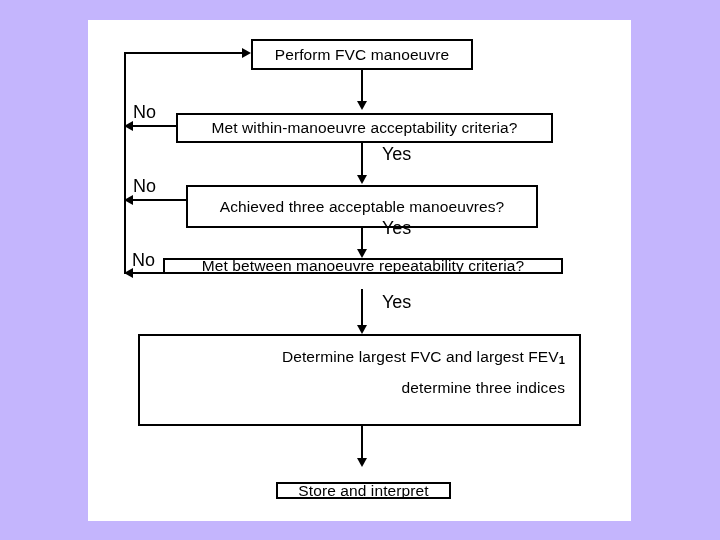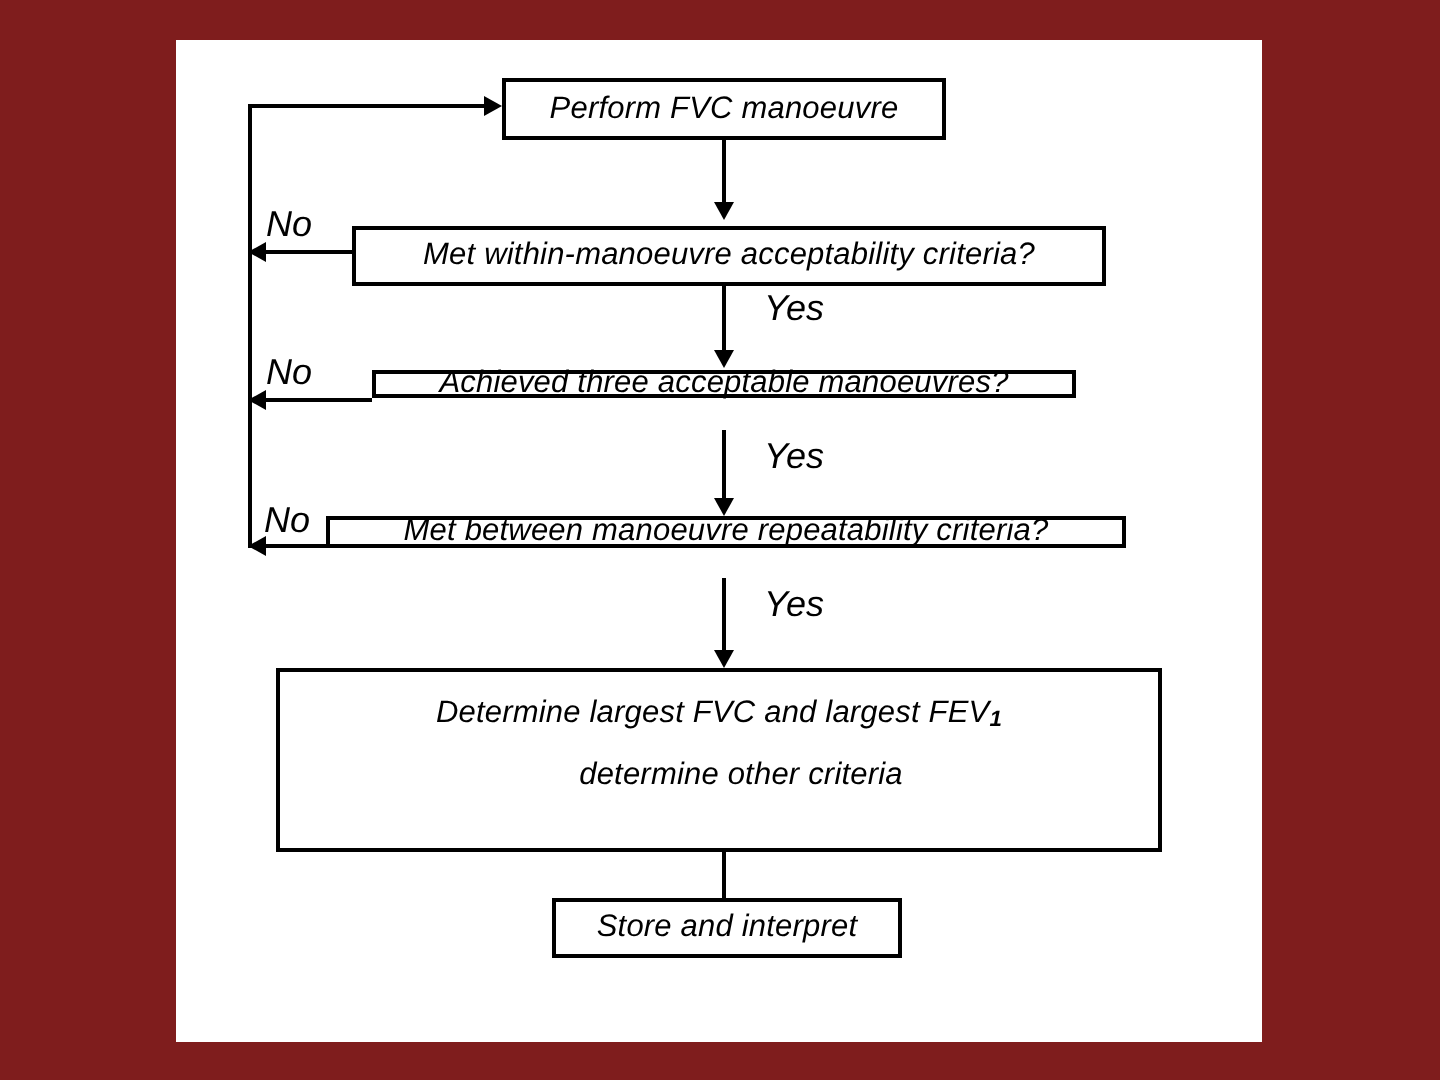--- a/index.html
+++ b/index.html
@@ -11,22 +11,21 @@
     height: 540px;
     background: #3333cc;
     font-family: "Liberation Sans", sans-serif;
     overflow: hidden;
   }
 
   #slide {
     position: relative;
     width: 720px;
     height: 540px;
-    background: #7f1d1d;
-    font-style: italic;
+    background: #c4b5fd;
   }
 
   
   #panel {
     position: absolute;
     left: 88px;
     top: 20px;
     width: 543px;
     height: 501px;
     background: #ffffff;
@@ -47,26 +46,26 @@
     justify-content: center;
     text-align: center;
     white-space: nowrap;
     letter-spacing: 0.1px;
     z-index: 4;
   }
 
   
   #box-perform      { left: 163px; top:  19px; width: 222px; height: 31px; }
   #box-within       { left:  88px; top:  93px; width: 377px; height: 30px; }
-  #box-three        { left:  98px; top: 165px; width: 352px; height: 14px; }
+  #box-three        { left:  98px; top: 165px; width: 352px; height: 43px; }
   #box-between      { left:  75px; top: 238px; width: 400px; height: 16px; }
   #box-determine    { left:  50px; top: 314px; width: 443px; height: 92px;
-                      display: block; white-space: normal; text-align: center;
+                      display: block; white-space: normal; text-align: right;
                       padding: 12px 14px 10px 14px; }
-  #box-store        { left: 188px; top: 429px; width: 175px; height: 30px; }
+  #box-store        { left: 188px; top: 462px; width: 175px; height: 17px; }
 
   .det-line {
     display: block;
     font-size: 15.5px;
     line-height: 1.18;
   }
   .det-line.first { margin-bottom: 13px; }
   .det-indent { display: block; padding-left: 22px; }
 
   sub {
@@ -176,21 +175,21 @@
     <div class="hline" style="left:45px; top:252px; width:30px;"></div>
     <div class="arrow-left" style="left:36px; top:248px;"></div>
     <div class="edge-label" style="left:44px; top:230px;">No</div>
 
     <div class="vline" style="left:273px; top:269px; height:37px;"></div>
     <div class="arrow-down" style="left:269px; top:305px;"></div>
     <div class="edge-label" style="left:294px; top:272px;">Yes</div>
 
     <div class="fc-box" id="box-determine">
       <span class="det-line first"><span>Determine largest FVC and largest FEV</span><sub>1</sub></span>
-      <span class="det-line det-indent">determine other criteria</span>
+      <span class="det-line det-indent">determine three indices</span>
     </div>
 
     <div class="vline" style="left:273px; top:406px; height:33px;"></div>
     <div class="arrow-down" style="left:269px; top:438px;"></div>
 
     <div class="fc-box" id="box-store">
       <span>Store and interpret</span>
     </div>
 
   </div>

